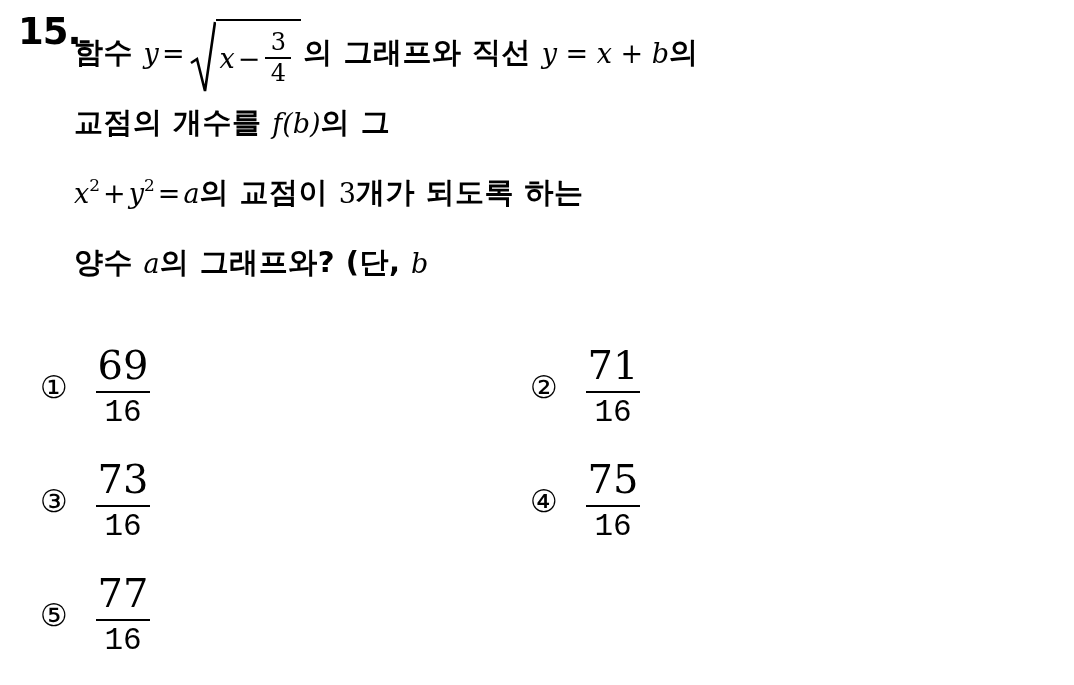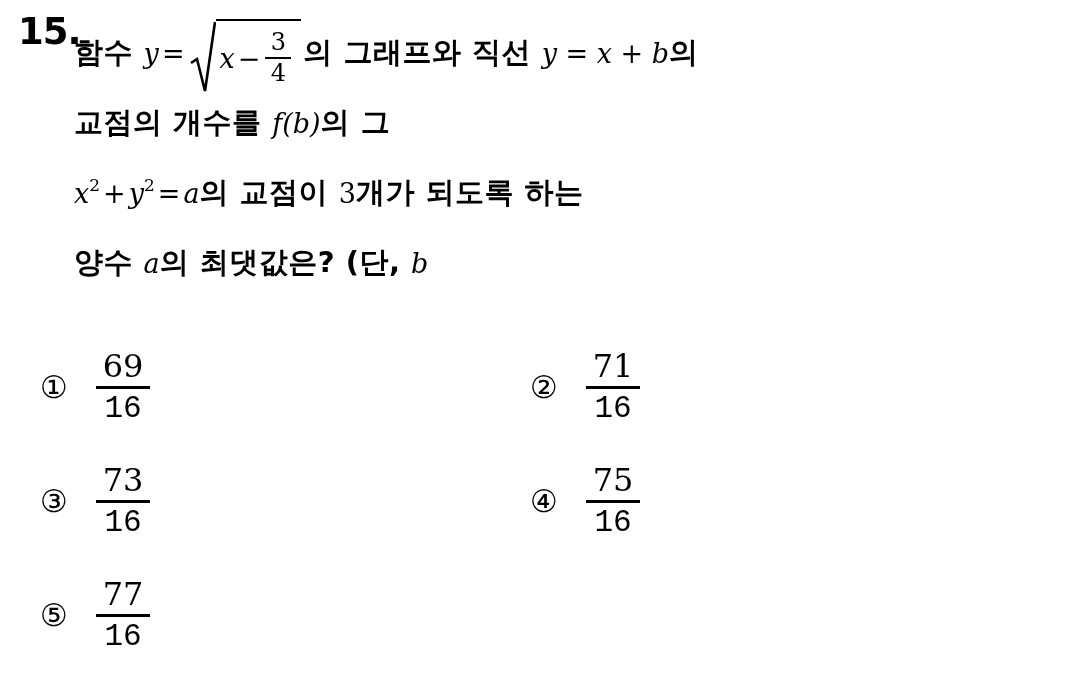--- a/index.html
+++ b/index.html
@@ -148,21 +148,21 @@
     line-height: 1;
   }
   .cfrac {
     display: inline-flex;
     flex-direction: column;
     align-items: center;
     font-family: "DejaVu Serif", serif;
     font-style: normal;
     line-height: 1.08;
   }
-  .cfrac .num { font-size: 32px; }
+  .cfrac .num { font-size: 40px; }
   .cfrac .den { font-size: 31px; font-family: Liberation Mono, monospace; }
   .cfrac .bar {
     width: 100%;
     min-width: 54px;
     height: 2.4px;
     background: #000;
     margin: 3px 0;
   }
 </style>
 </head>
@@ -214,21 +214,21 @@
       <span class="op">=</span>
       <span class="math">a</span>
       <span class="ko">의 교점이 </span>
       <span class="mathup">3</span>
       <span class="ko">개가 되도록 하는</span>
     </div>
 
     <div class="line">
       <span class="ko">양수 </span>
       <span class="math">a</span>
-      <span class="ko">의 최댓값은? (단, </span>
+      <span class="ko">의 그래프와? (단, </span>
       <span class="math">b</span>
     </div>
 
   </div>
 
   <div class="choices">
 
     <div class="choice-row">
       <div class="choice">
         <span class="circnum">①</span>

